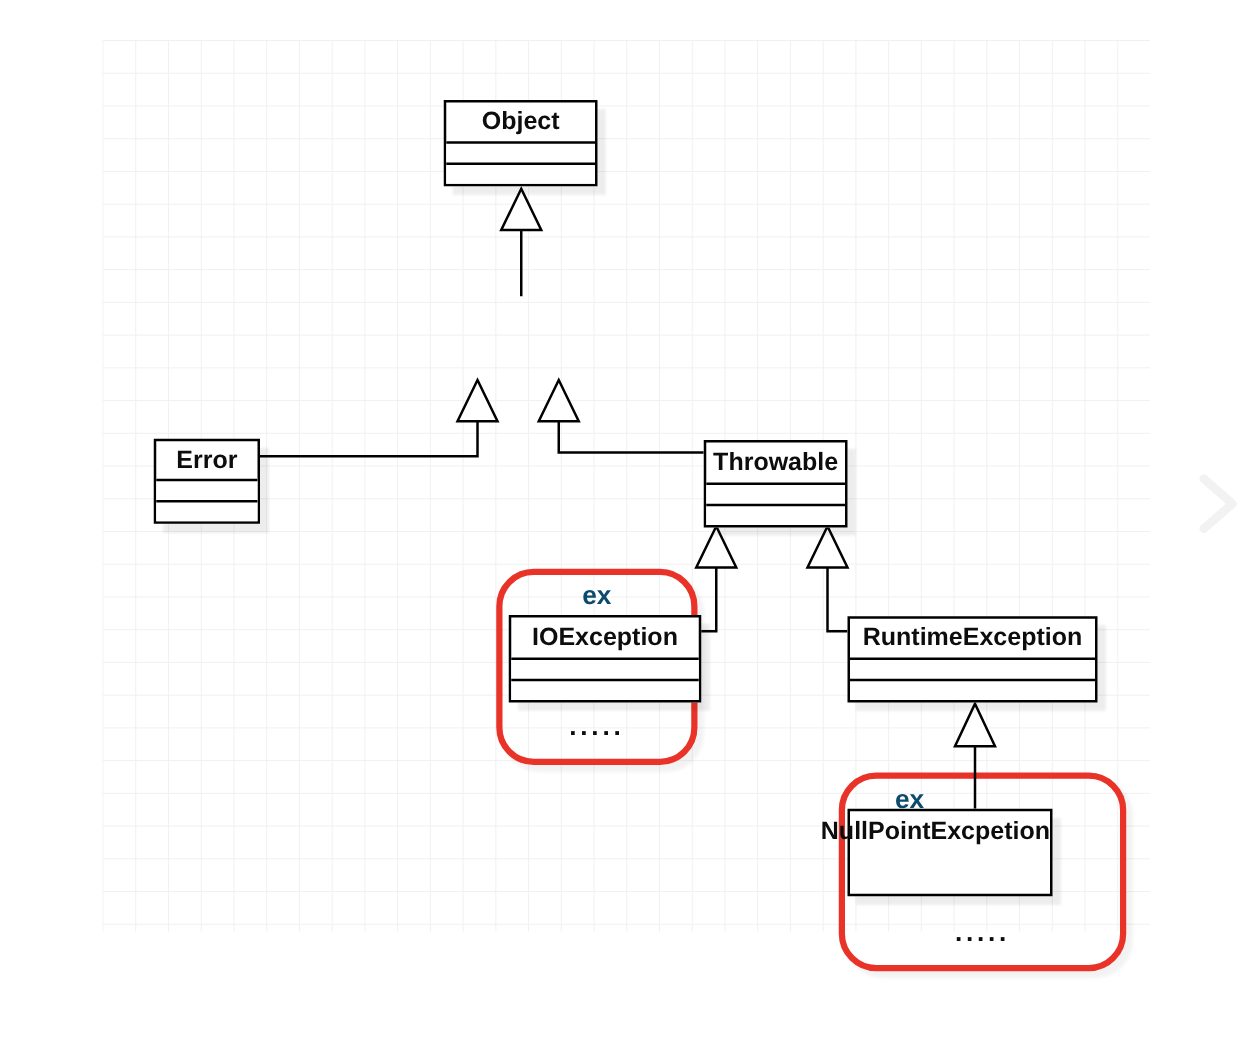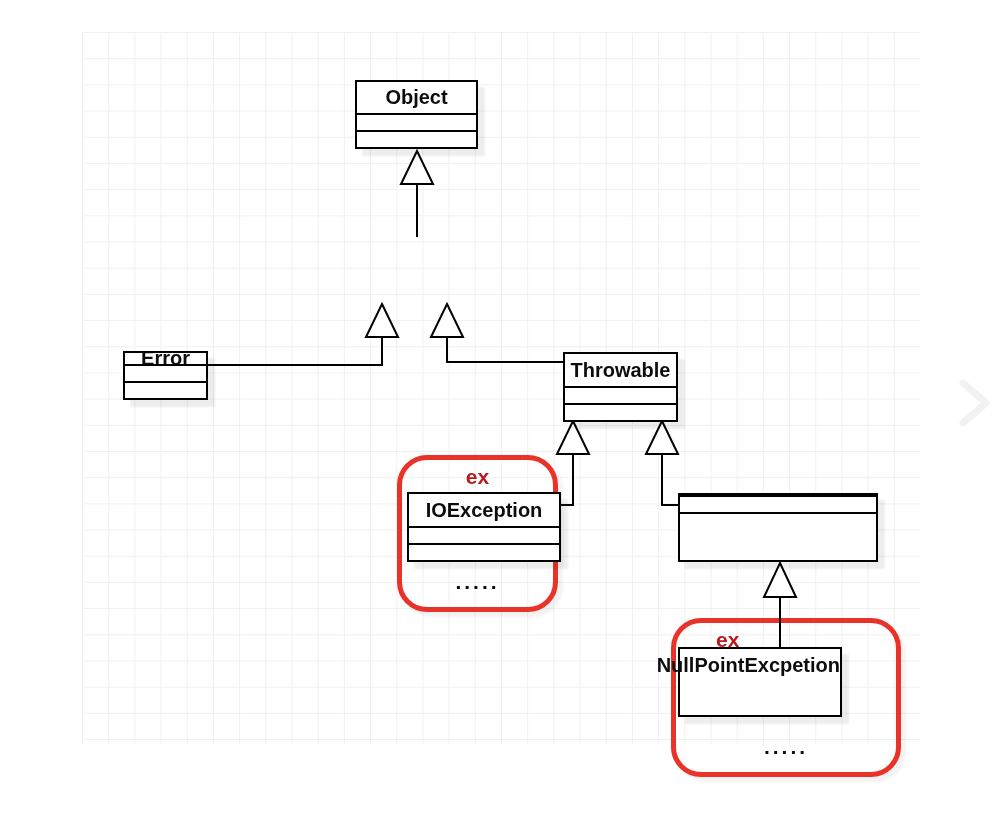--- a/index.html
+++ b/index.html
@@ -54,21 +54,21 @@
     box-shadow: 5px 5px 3px rgba(0,0,0,0.05);
     background: transparent;
   }
   .group-label {
     position: absolute;
     top: 5px; left: 0;
     width: 100%;
     text-align: center;
     font-weight: bold;
     font-size: 21px;
-    color: #b91c1c;
+    color: #0c4a6e;
   }
   .group-label.left-offset { width: auto; left: 40px; }
   .group-dots {
     position: absolute;
     bottom: 13px; left: 0;
     width: 100%;
     text-align: center;
     font-weight: bold;
     font-size: 21px;
     letter-spacing: 3px;
@@ -114,39 +114,40 @@
     <polygon points="780,563 796,597 764,597"></polygon>
   </svg>
 
   <div class="uml-node" style="left:355px; top:80px; width:123px; height:69px;">
     <div class="uml-title">Object</div>
     <div class="uml-row"></div>
     <div class="uml-row"></div>
   </div>
 
 
-  <div class="uml-node" style="left:123px; top:351px; width:85px; height:49px;">
+  <div class="uml-node" style="left:123px; top:351px; width:85px; height:68px;">
     <div class="uml-title">Error</div>
     <div class="uml-row"></div>
     <div class="uml-row"></div>
   </div>
 
   <div class="uml-node" style="left:563px; top:352px; width:115px; height:70px;">
     <div class="uml-title">Throwable</div>
     <div class="uml-row"></div>
     <div class="uml-row"></div>
   </div>
 
   <div class="uml-node" style="left:407px; top:492px; width:154px; height:70px;">
     <div class="uml-title">IOException</div>
     <div class="uml-row"></div>
     <div class="uml-row"></div>
   </div>
 
   <div class="uml-node" style="left:678px; top:493px; width:200px; height:69px;">
+    <div class="uml-title">RuntimeException</div>
     <div class="uml-row"></div>
     <div class="uml-row"></div>
   </div>
 
   <div class="uml-node" style="left:678px; top:647px; width:164px; height:70px;align-items:flex-end;">
     <div class="uml-title">NullPointExcpetion</div>
     <div class="uml-row"></div>
     <div class="uml-row"></div>
   </div>
 

